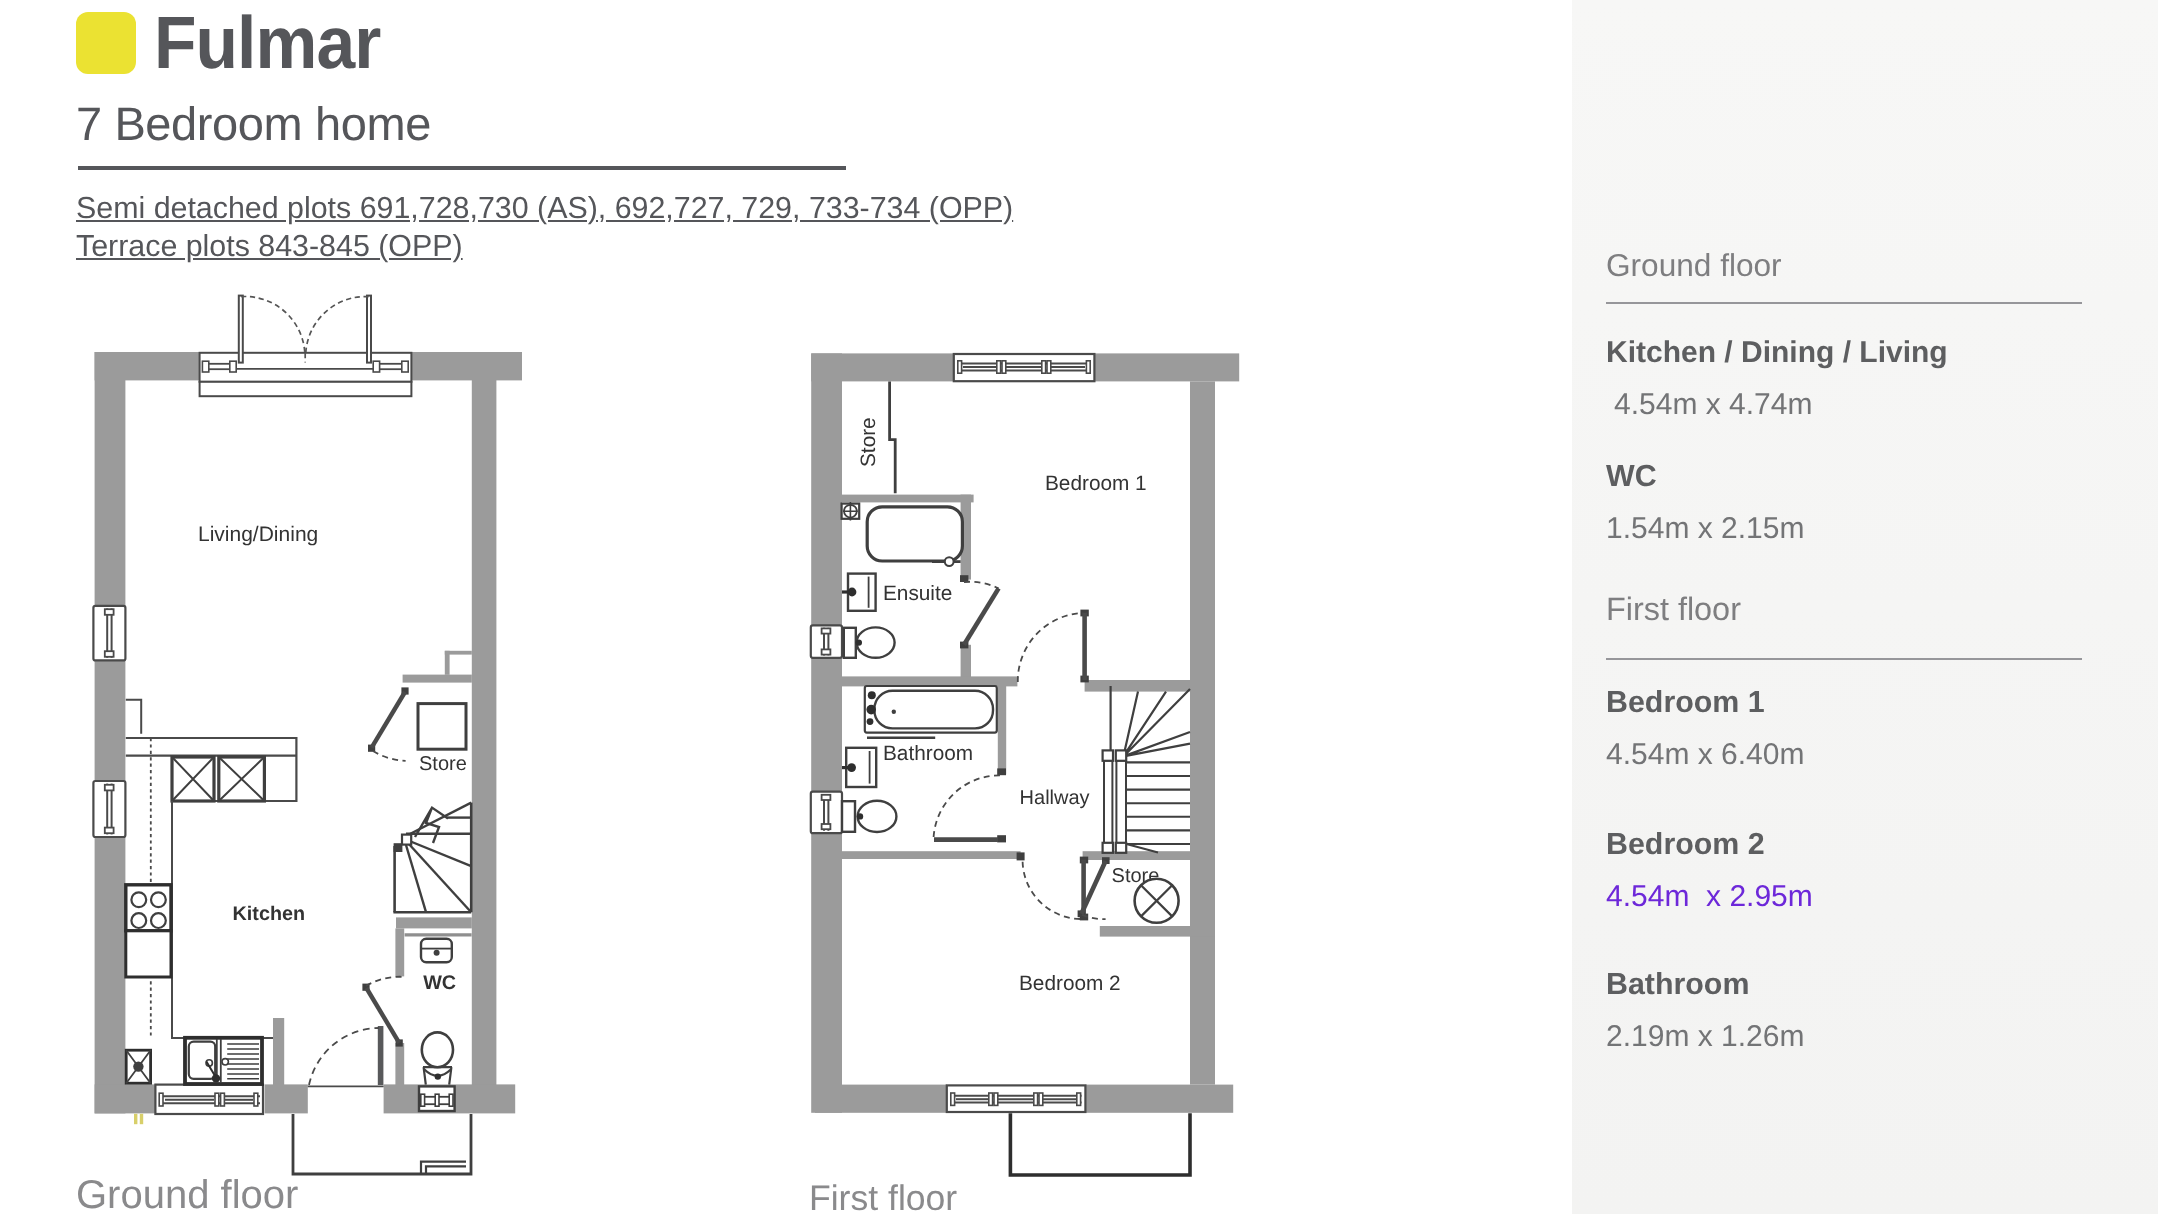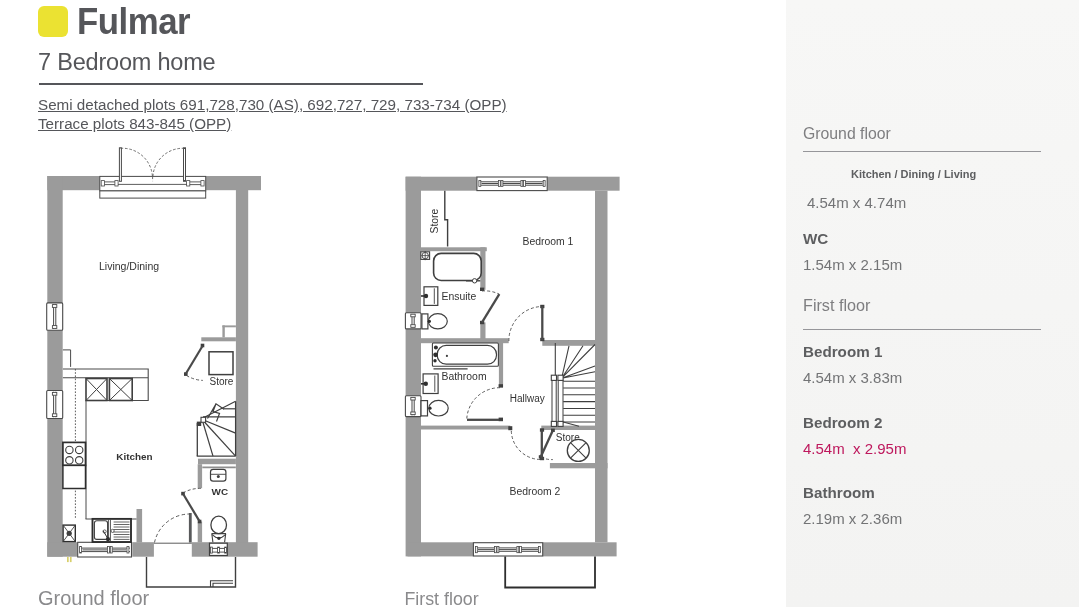--- a/index.html
+++ b/index.html
@@ -23,43 +23,43 @@
 <div class="abs" style="left:38px;top:94.8px;font-size:15.2px;line-height:19.2px;color:#55565a;text-decoration:underline;">Semi detached plots 691,728,730 (AS), 692,727, 729, 733-734 (OPP)<br>Terrace plots 843-845 (OPP)</div>
 
 <div class="abs" style="left:38px;top:587px;font-size:20px;color:#8a8a8c;">Ground floor</div>
 
 <div class="abs" style="left:404.5px;top:588.5px;font-size:17.8px;color:#8a8a8c;">First floor</div>
 
 <div class="abs" style="left:803px;top:124.9px;font-size:15.8px;color:#7e7e80;">Ground floor</div>
 
 <div class="abs" style="left:803px;top:151px;width:238px;height:1px;background:#96969a;"></div>
 
-<div class="abs" style="left:803px;top:168.1px;font-size:11px;font-weight:700;color:#5d5e60;margin-left:48px;">Kitchen / Dining / Living</div>
+<div class="abs" style="left:803px;top:168.1px;font-size:15px;font-weight:700;color:#5d5e60;">Kitchen / Dining / Living</div>
 
 <div class="abs" style="left:807px;top:194.1px;font-size:15px;color:#737476;">4.54m x 4.74m</div>
 
 <div class="abs" style="left:803px;top:229.6px;font-size:15.2px;font-weight:700;color:#5d5e60;">WC</div>
 
 <div class="abs" style="left:803px;top:255.5px;font-size:15px;color:#737476;">1.54m x 2.15m</div>
 
 <div class="abs" style="left:803px;top:296px;font-size:16.2px;color:#7e7e80;">First floor</div>
 
 <div class="abs" style="left:803px;top:329px;width:238px;height:1px;background:#96969a;"></div>
 
 <div class="abs" style="left:803px;top:343.1px;font-size:15.2px;font-weight:700;color:#5d5e60;">Bedroom 1</div>
 
-<div class="abs" style="left:803px;top:369.3px;font-size:15px;color:#737476;">4.54m x 3.83m</div>
+<div class="abs" style="left:803px;top:369.3px;font-size:15px;color:#737476;">4.54m x 6.40m</div>
 
 <div class="abs" style="left:803px;top:414.1px;font-size:15.2px;font-weight:700;color:#5d5e60;">Bedroom 2</div>
 
-<div class="abs" style="left:803px;top:440.3px;font-size:15px;color:#be185d;">4.54m&nbsp;&nbsp;x 2.95m</div>
+<div class="abs" style="left:803px;top:440.3px;font-size:15px;color:#6d28d9;">4.54m&nbsp;&nbsp;x 2.95m</div>
 
 <div class="abs" style="left:803px;top:484.1px;font-size:15.2px;font-weight:700;color:#5d5e60;">Bathroom</div>
 
-<div class="abs" style="left:803px;top:510.3px;font-size:15px;color:#737476;">2.19m x 2.36m</div>
+<div class="abs" style="left:803px;top:510.3px;font-size:15px;color:#737476;">2.19m x 1.26m</div>
 
 <svg class="abs" style="left:40px;top:140px;" width="230" height="460" viewBox="40 140 230 460" fill="none" xmlns="http://www.w3.org/2000/svg">
 
 <g>
       <rect x="47.3" y="176" width="53.7" height="14.2" fill="#9b9b9b"></rect>
     </g>
 
 <g>
       <rect x="205.7" y="176" width="55.3" height="14.2" fill="#9b9b9b"></rect>
     </g>

